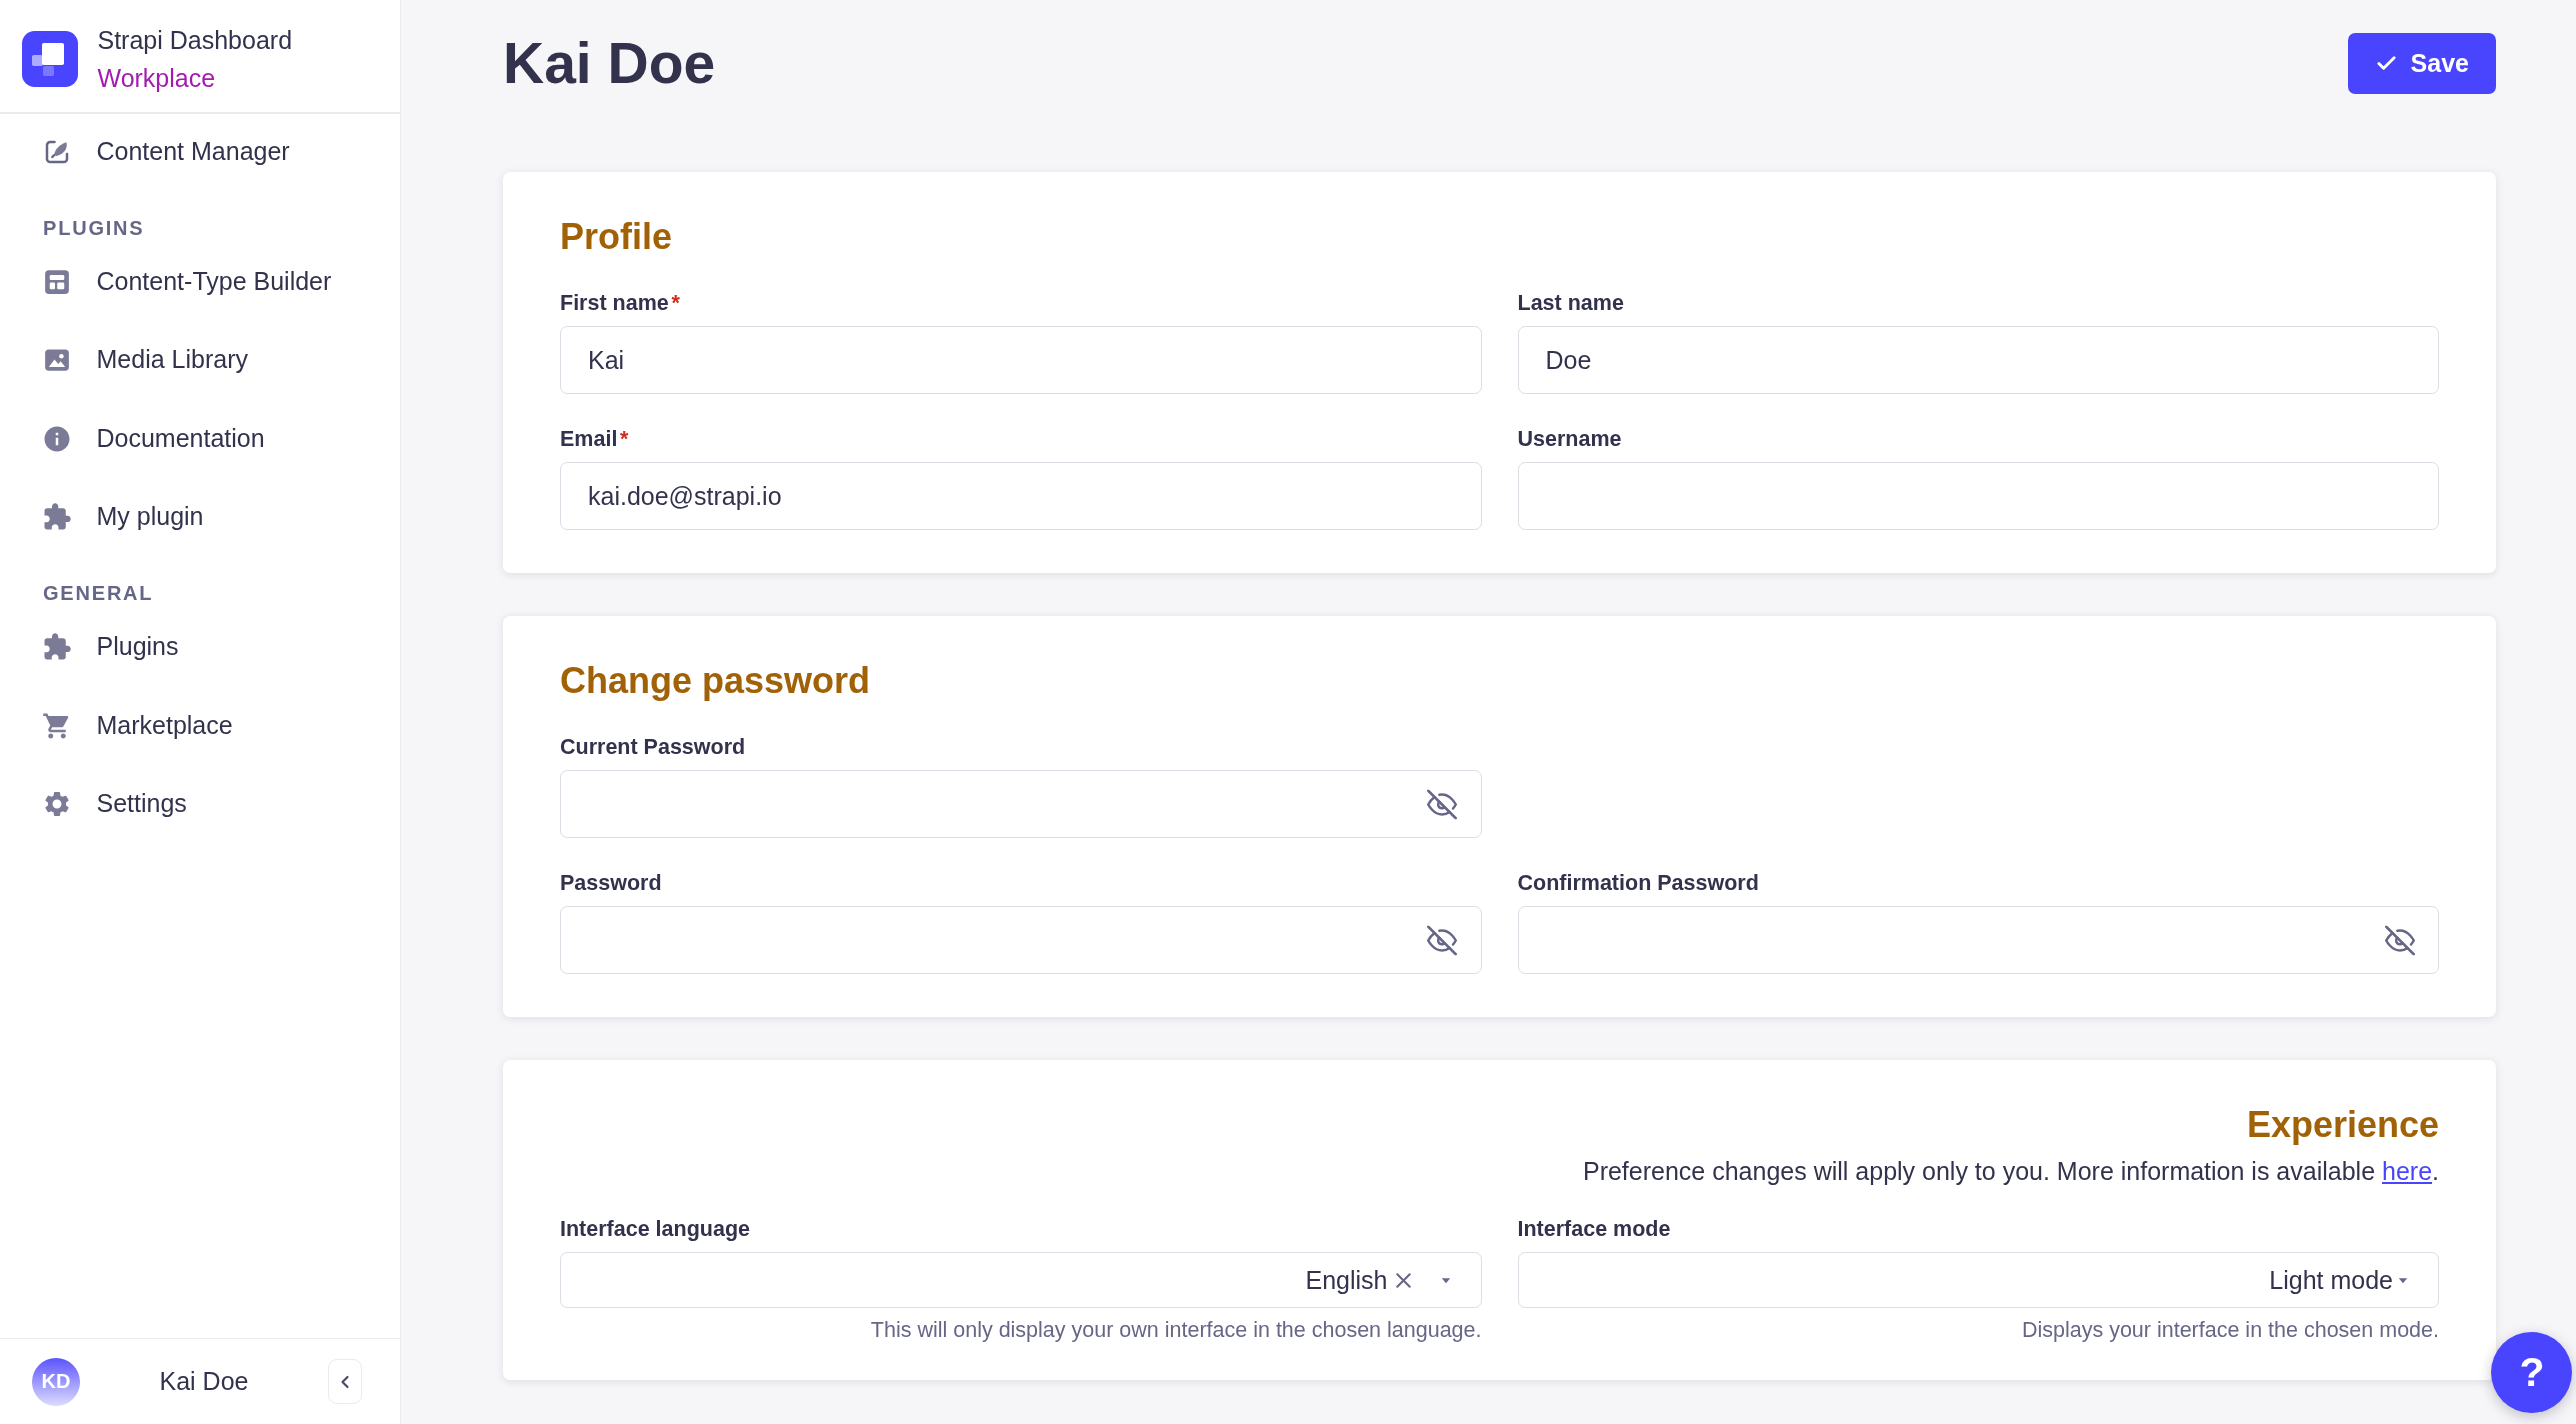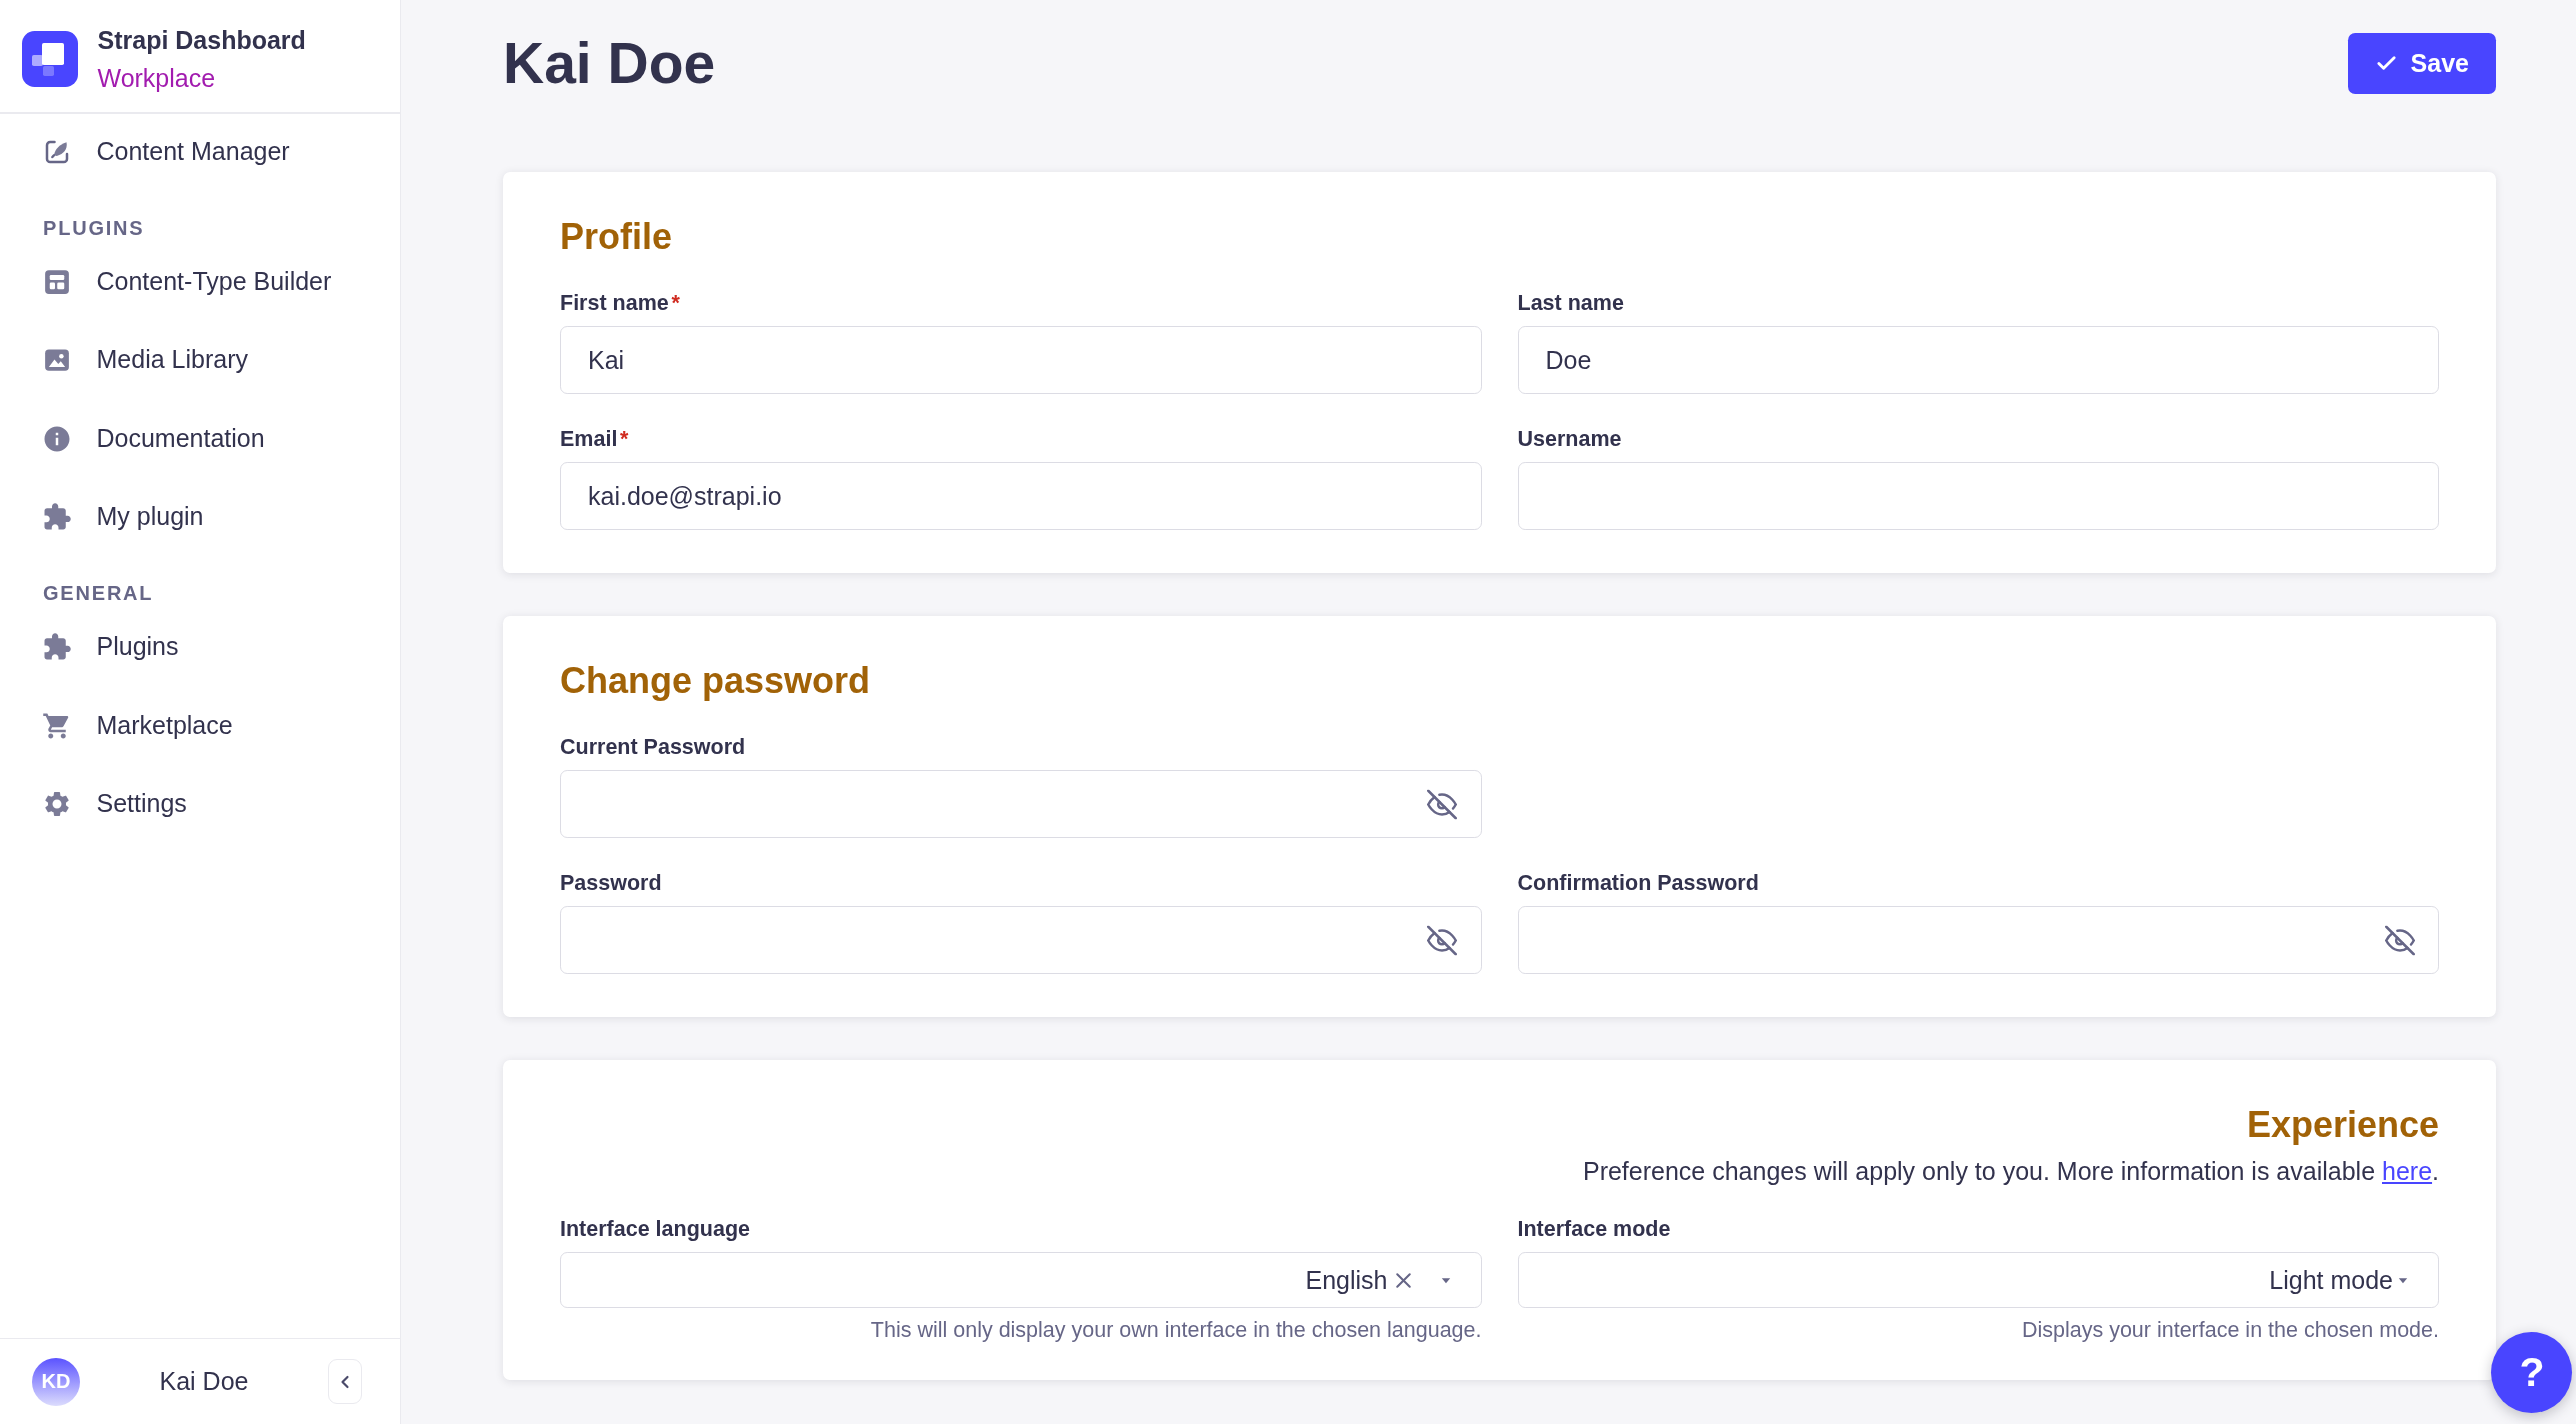--- a/index.html
+++ b/index.html
@@ -8,21 +8,21 @@
 
   .app { position: relative; width:2576px; height:1424px; display:flex; background:#f6f6f9; overflow:hidden; }
 
   
   .sidebar { width:401px; min-width:401px; background:#ffffff; border-right:1.8px solid #eaeaef; display:flex; flex-direction:column; }
   .brand { display:flex; align-items:center; gap:20px; padding:25px 25px 20px 21.5px; }
   .logo { position:relative; width:56px; height:56px; border-radius:12.5px; background:#4945ff; flex:none; }
   .logo .lg-a { position:absolute; left:20.6px; top:12.5px; width:22.4px; height:22.4px; background:#ffffff; border-radius:1.8px; }
   .logo .lg-b { position:absolute; left:10px; top:24px; width:11.6px; height:11.6px; background:rgba(255,255,255,.55); border-radius:1.8px; }
   .logo .lg-c { position:absolute; left:21.5px; top:35px; width:10.7px; height:10.7px; background:rgba(255,255,255,.28); border-radius:1.8px; }
-  .brand-title { font-size:25px; font-weight:700; color:#32324d; line-height:30px; }
+  .brand-title { font-size:25px; font-weight:400; color:#32324d; line-height:30px; }
   .brand-sub { font-size:25px; color:#a21caf; line-height:27px; margin-top:10px; }
   .divider { height:1.8px; background:#eaeaef; flex:none; }
 
   .nav { flex:1; padding:23px 21.5px 0 21.5px; overflow:hidden; }
   .nav-item { display:flex; align-items:flex-start; gap:25px; height:57px; padding-left:20px; margin-bottom:21.5px; border-radius:7.2px; cursor:pointer; text-decoration:none; }
   .nav-item .icon { width:30px; height:30px; flex:none; display:flex; align-items:center; justify-content:center; }
   .nav-item .icon svg { width:30px; height:30px; }
   .nav-label { font-size:25px; color:#32324d; }
   .section-label { font-size:20px; font-weight:700; letter-spacing:1.8px; color:#666687; margin:23px 0 27px 21.5px; }
 

